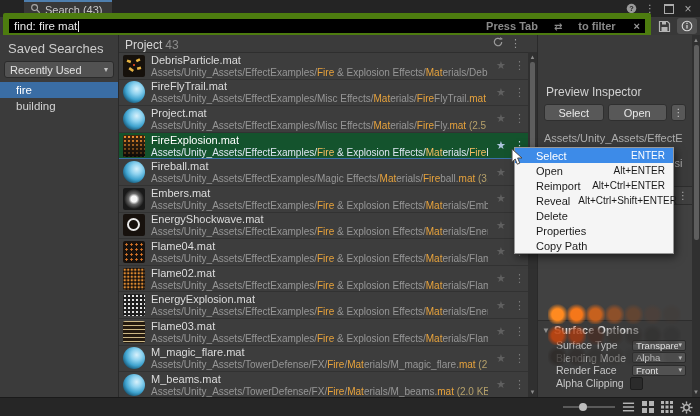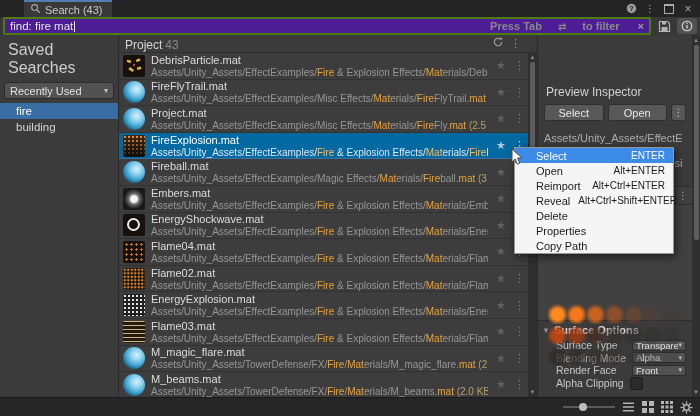--- a/index.html
+++ b/index.html
@@ -13,52 +13,52 @@
   .tab{display:flex;align-items:center;gap:4px;padding:0 10px 0 6px;background:#383838;
        border-top:2px solid #4F7FAE;color:#C8C8C8;font-size:11px;}
   .tb-right{margin-left:auto;display:flex;align-items:center;gap:3px;padding-right:4px;}
   .tb-btn{width:16px;height:15px;display:flex;align-items:center;justify-content:center;
           color:#ABABAB;font-size:10px;line-height:1;}
   .maxbox{width:8px;height:7px;border:1px solid #ABABAB;border-top-width:2px;}
 
   
   .toolbar{height:18px;background:#383838;display:flex;align-items:center;gap:3px;
            padding:0 3px;flex:none;}
-  .searchbox{flex:1;height:14px;background:#4c1d95;border:2px solid #4d7c0f;border-radius:2px;
+  .searchbox{flex:1;height:14px;background:#000000;border:6px solid #4d7c0f;border-radius:2px;
              display:flex;align-items:center;padding:0 5px;font-size:11.5px;color:#E6E6E6;justify-content:flex-end;}
   .caret{width:1px;height:11px;background:#E8E8E8;margin-left:1px;}
   .hint{margin-left:auto;display:flex;align-items:center;gap:16px;color:#8A8A8A;font-size:11px;font-weight:bold;}
   .hint .clear{color:#9A9A9A;font-size:11px;margin-left:2px;}
   .tool-icon-btn{width:20px;height:16px;display:flex;align-items:center;justify-content:center;border-radius:3px;}
   .tool-icon-btn.active{background:#515151;}
 
   
   .main{flex:1;display:flex;min-height:0;position:relative;}
 
   
   .sidebar{width:118px;flex:none;background:#3B3B3B;border-right:1px solid #2A2A2A;}
-  .sb-title{padding:6px 8px 5px;font-size:16px;color:#CDCDCD;}
+  .sb-title{padding:6px 8px 5px;font-size:13px;color:#CDCDCD;}
   .dropdown{margin:0 4px 4px;height:15px;background:#525252;border:1px solid #2B2B2B;border-radius:3px;
             display:flex;align-items:center;padding:0 5px;font-size:11px;color:#E2E2E2;}
   .dropdown .dd-arrow{margin-left:auto;font-size:8px;color:#C2C2C2;}
   .sb-item{height:16px;line-height:16px;padding-left:16px;font-size:11.5px;color:#D4D4D4;}
   .sb-item.selected{background:#3A6DA4;color:#FFFFFF;}
 
   
   .listpane{flex:1;min-width:0;border-right:1px solid #2A2A2A;position:relative;
             display:flex;flex-direction:column;background:#3B3B3B;}
   .list-header{height:17px;flex:none;background:#3B3B3B;border-bottom:1px solid #2E2E2E;
                display:flex;align-items:flex-end;padding:0 6px;gap:3px;}
   .lh-title{font-size:12px;color:#D6D6D6;}
   .lh-count{font-size:12px;color:#8C8C8C;}
   .lh-icons{margin-left:auto;display:flex;align-items:center;gap:6px;margin-right:10px;}
   .rows{flex:1;margin-right:9px;overflow:hidden;}
   .row{height:26.6px;display:flex;align-items:center;gap:6px;padding:0 4px;
        background:#3D3D3D;border-bottom:1px solid #323232;box-sizing:border-box;}
-  .row.selected{background:#0369a1;border-bottom-color:#3A70A8;}
+  .row.selected{background:#14532d;border-bottom-color:#3A70A8;}
   .row-icon{width:22px;height:22px;flex:none;}
   .row-text{flex:1;min-width:0;}
   .row-title{font-size:11px;line-height:13px;color:#DCDCDC;white-space:nowrap;overflow:hidden;}
   .row.selected .row-title{color:#FFFFFF;}
   .row-path{font-size:10px;line-height:11px;color:#969696;white-space:nowrap;overflow:hidden;}
   .row-path .h{color:#E8A33C;}
   .row-path .size{color:#B5A06A;}
   .row.selected .row-path{color:#DDE7F2;}
   .row.selected .row-path .h{color:#F7BE62;}
   .row-star{flex:none;color:#606060;font-size:11px;width:14px;text-align:center;}

